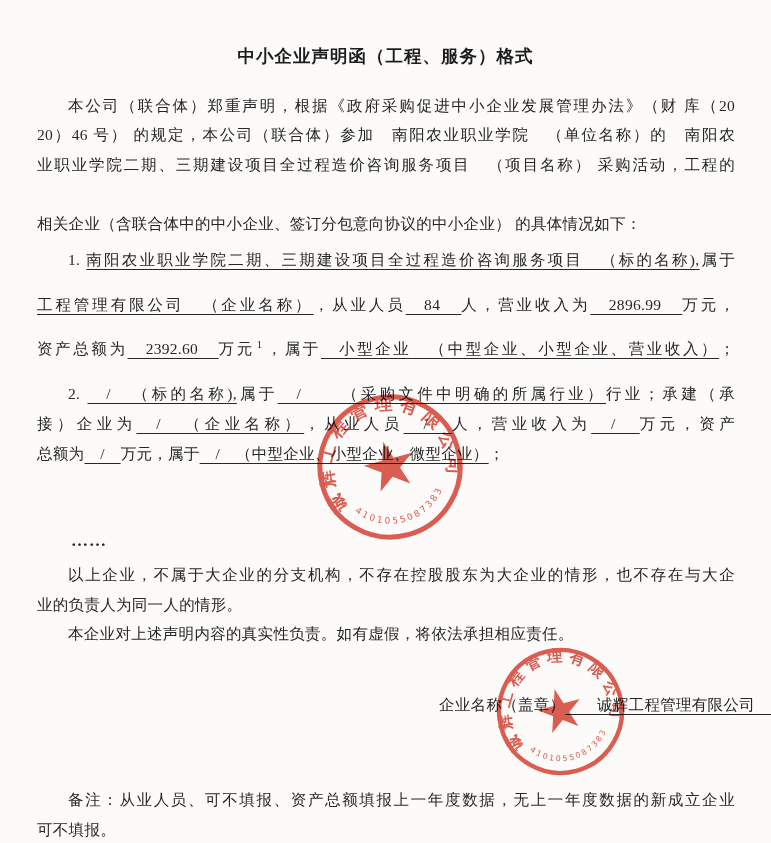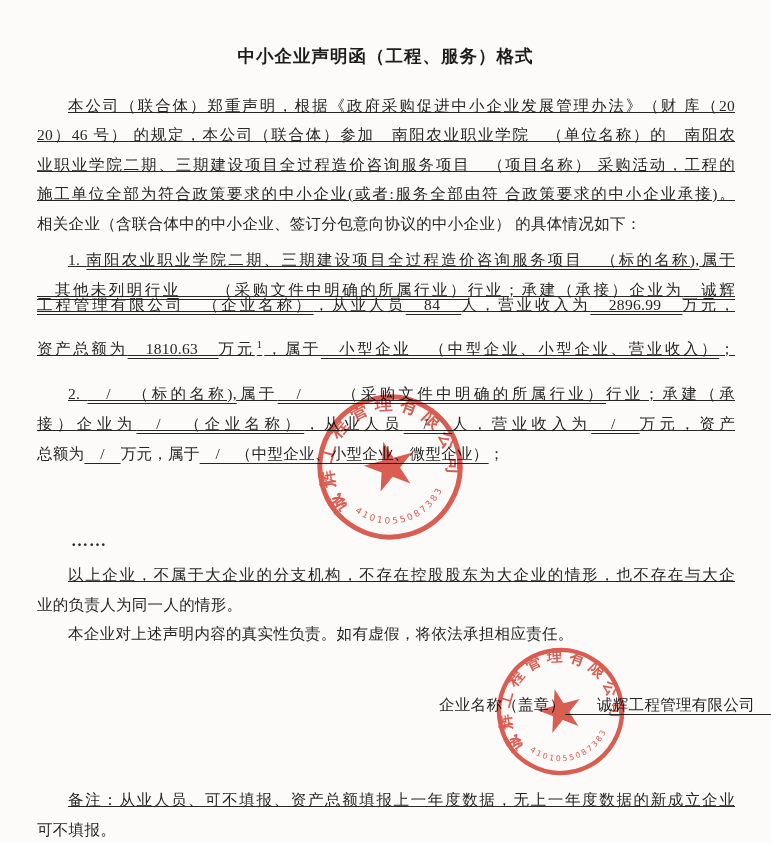--- a/index.html
+++ b/index.html
@@ -13,21 +13,21 @@
     overflow:hidden;
     box-shadow:0 0 4px rgba(0,0,0,.15);
   }
   .line{
     position:absolute;
     left:37px;width:698px;
     font-size:15.5px;
     line-height:23px;
     letter-spacing:.3px;
   }
-  .jl{text-align:justify;text-align-last:justify;text-decoration:underline;}
+  .jl{text-align:justify;text-align-last:justify;}
   .ind{text-indent:2em;}
   .title{
     position:absolute;top:44px;left:0;width:771px;
     text-align:center;font-weight:bold;font-size:17.5px;
     letter-spacing:1px;color:#1d1d1d;
   }
   .u{text-decoration:underline;text-underline-offset:4px;text-decoration-thickness:1px;}
   .sup{font-size:10.5px;vertical-align:super;line-height:0;text-decoration:none;padding:0 2px;}
   .dots{font-weight:bold;font-size:17px;letter-spacing:1px;}
   .sig{left:355px;width:400px;text-align:right;}
@@ -48,27 +48,25 @@
 </head>
 <body>
 
 <div class="page">
 
   <div class="title">中小企业声明函（工程、服务）格式</div>
 
   <div class="line jl ind" style="top:94px"><span>本公司（联合体）郑重声明，根据《政府采购促进中小企业发展管理办法》（财 库（20</span></div>
   <div class="line jl" style="top:123px"><span>20）46 号） 的规定，本公司（联合体）参加　南阳农业职业学院　（单位名称）的　南阳农</span></div>
   <div class="line jl" style="top:153px"><span>业职业学院二期、三期建设项目全过程造价咨询服务项目　（项目名称） 采购活动，工程的</span></div>
-  <div class="line jl" style="top:182px"><span>施工单位全部为符合政策要求的中小企业(或者:服务全部由符 合政策要求的中小企业承接)。</span></div>
   <div class="line" style="top:212px"><span>相关企业（含联合体中的中小企业、签订分包意向协议的中小企业） 的具体情况如下：</span></div>
 
   <div class="line jl ind" style="top:248px"><span>1. </span><span class="u">南阳农业职业学院二期、三期建设项目全过程造价咨询服务项目　（标的名称),</span><span>属于</span></div>
-  <div class="line jl" style="top:278px"><span class="u">　其他未列明行业　　（采购文件中明确的所属行业）</span><span>行业；承建（承接）企业为</span><span class="u">　诚辉</span></div>
   <div class="line jl" style="top:293px"><span class="u">工程管理有限公司　（企业名称）</span><span>，从业人员</span><span class="u">　84　</span><span>人，营业收入为</span><span class="u">　2896.99　</span><span>万元，</span></div>
-  <div class="line jl" style="top:337px"><span>资产总额为</span><span class="u">　1810.63　</span><span>万元</span><span class="sup">1</span><span>，属于</span><span class="u">　小型企业　（中型企业、小型企业、营业收入）</span><span>；</span></div>
+  <div class="line jl" style="top:337px"><span>资产总额为</span><span class="u">　2392.60　</span><span>万元</span><span class="sup">1</span><span>，属于</span><span class="u">　小型企业　（中型企业、小型企业、营业收入）</span><span>；</span></div>
 
   <div class="line jl ind" style="top:382px"><span>2. </span><span class="u">　/　（标的名称),</span><span>属于</span><span class="u">　/　　（采购文件中明确的所属行业）</span><span>行业；承建（承</span></div>
   <div class="line jl" style="top:412px"><span>接）企业为</span><span class="u">　/　（企业名称）</span><span>，从业人员</span><span class="u">　/　</span><span>人，营业收入为</span><span class="u">　/　</span><span>万元，资产</span></div>
   <div class="line" style="top:442px"><span>总额为</span><span class="u">　/　</span><span>万元，属于</span><span class="u">　/　（中型企业、小型企业、微型企业）</span><span>；</span></div>
 
   <div class="line dots ind" style="top:529px">……</div>
 
   <div class="line jl ind" style="top:563px"><span>以上企业，不属于大企业的分支机构，不存在控股股东为大企业的情形，也不存在与大企</span></div>
   <div class="line ind" style="top:622px"><span>本企业对上述声明内容的真实性负责。如有虚假，将依法承担相应责任。</span></div>
   <div class="line" style="top:593px"><span>业的负责人为同一人的情形。</span></div>

